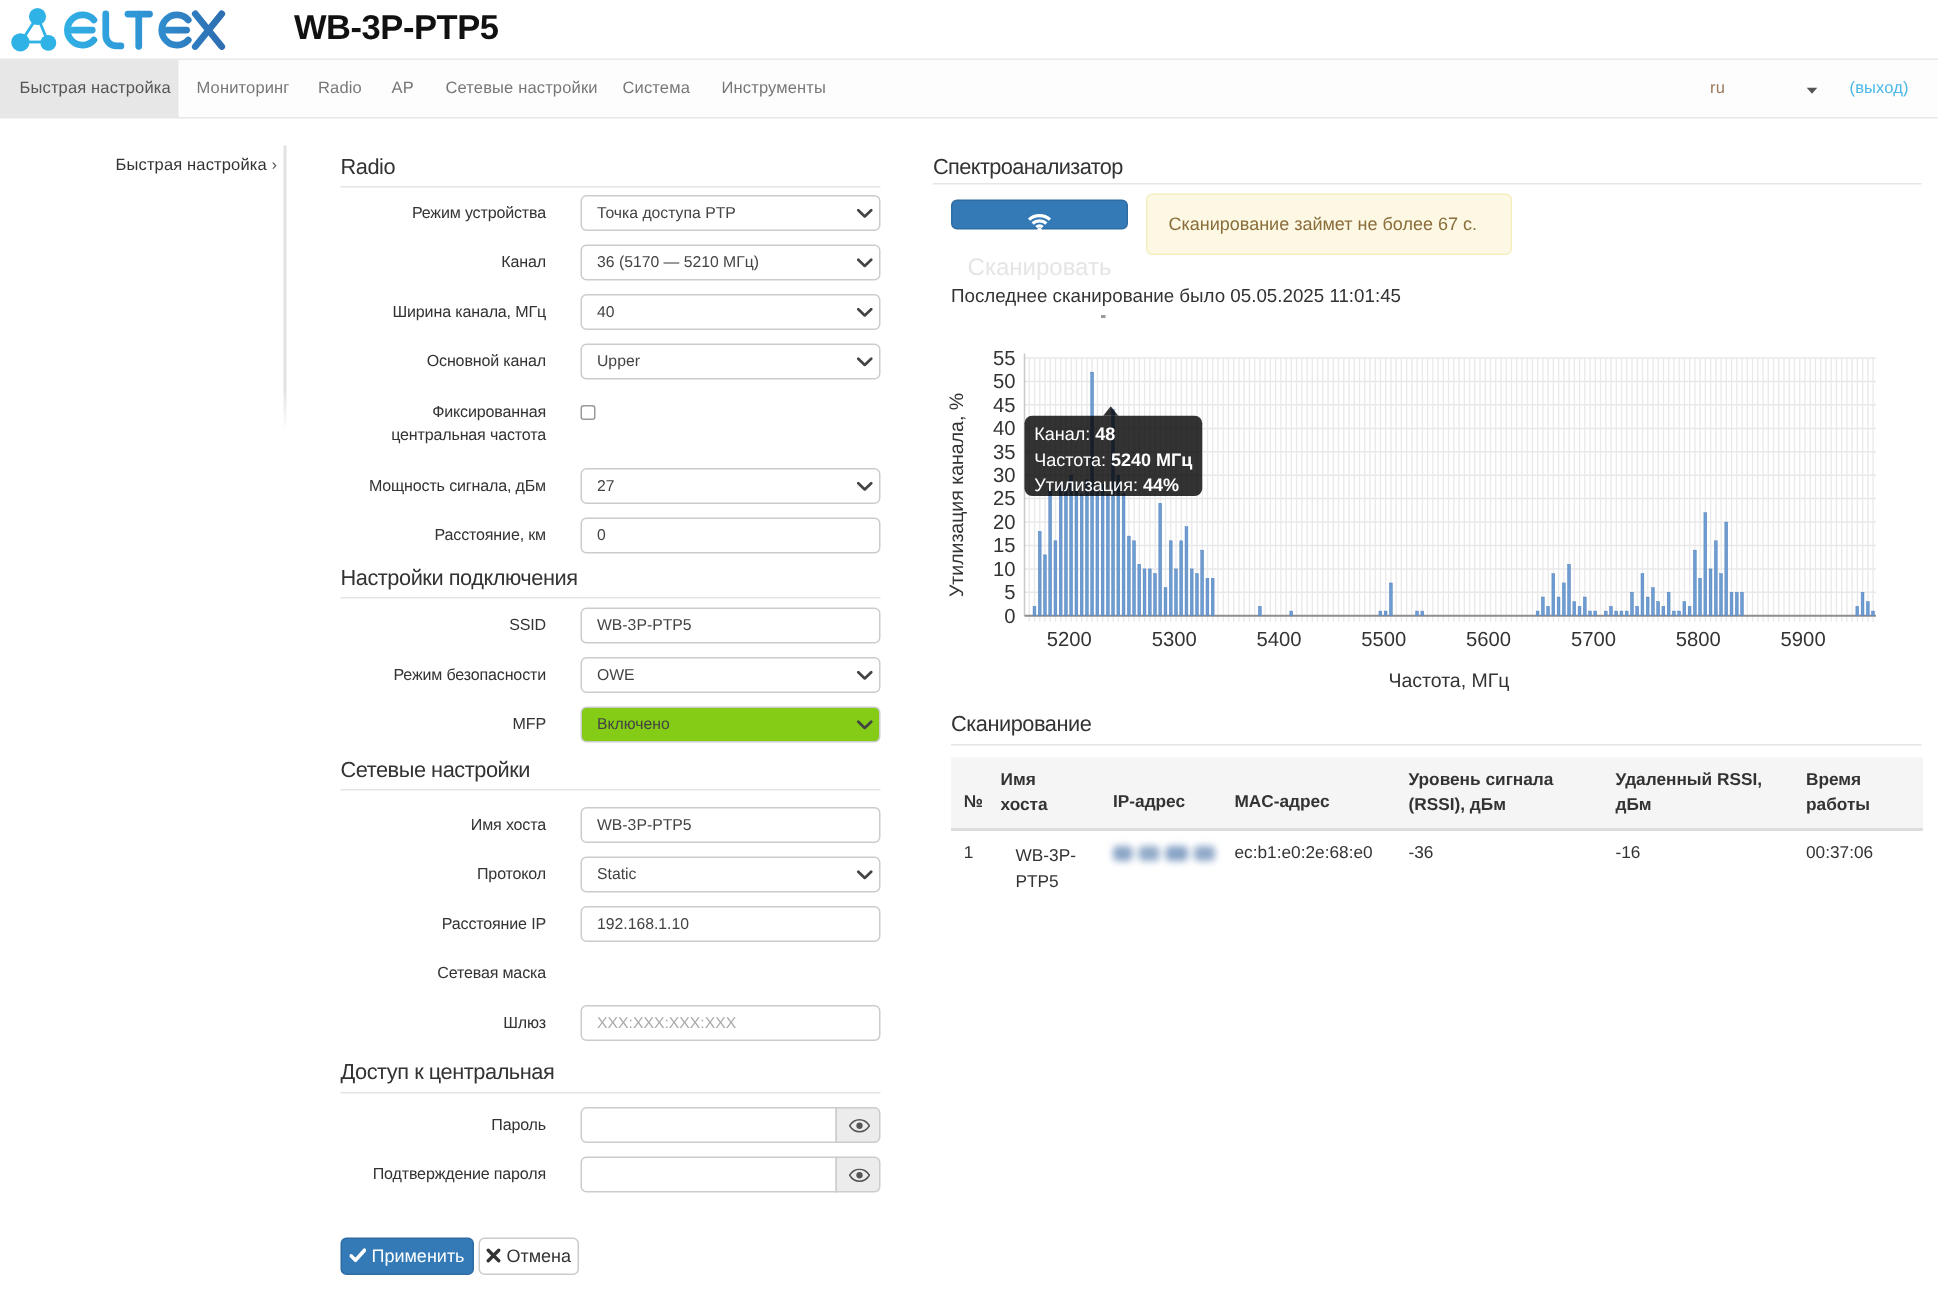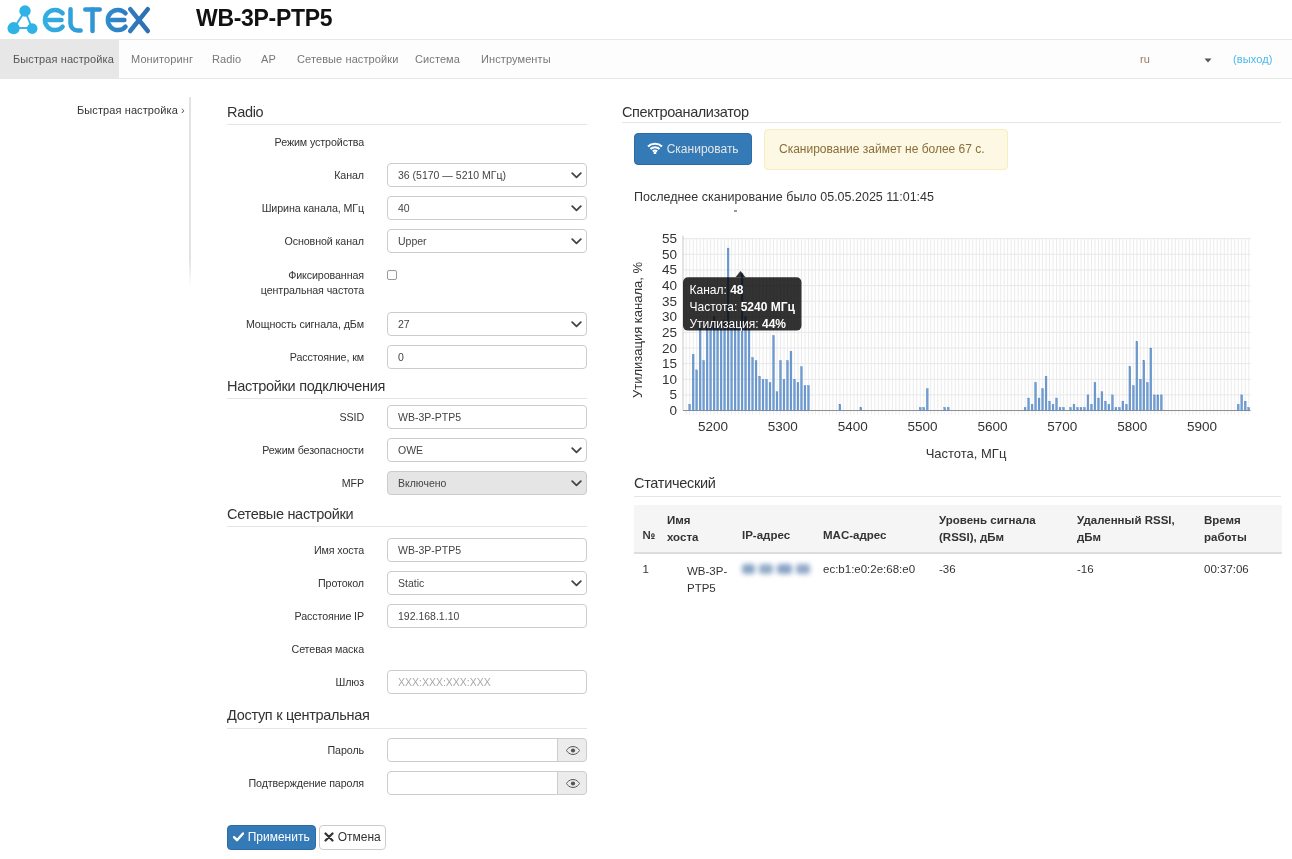--- a/index.html
+++ b/index.html
@@ -63,20 +63,23 @@
   <div class="navlink" style="left:1233px;color:#49b8e8">(выход)</div>
 </div>
 
 <div class="abs" style="left:77px;top:104px;font-size:11px;color:#333;letter-spacing:0.1px">Быстрая настройка <span style="color:#555">›</span></div>
 <div class="abs" style="left:189px;top:97px;width:2px;height:190px;background:linear-gradient(#e2e2e2 85%, rgba(226,226,226,0))"></div>
 
 <div class="abs hdg" style="left:227px;top:104.4px">Radio</div>
 <div class="hr" style="left:227px;top:123.5px;width:360px"></div>
 
 <div class="lbl" style="left:214px;top:136px">Режим устройства</div>
+<div class="ctl" style="top:130px">Точка доступа PTP<svg class="chev" width="11" height="7">
+        <path d="M1.2 1.2 L5.5 5.3 L9.8 1.2" fill="none" stroke="#444" stroke-width="1.8" stroke-linecap="round" stroke-linejoin="round"></path>
+      </svg></div>
 
 <div class="lbl" style="left:214px;top:169px">Канал</div>
 <div class="ctl" style="top:163px">36 (5170 — 5210 МГц)<svg class="chev" width="11" height="7">
         <path d="M1.2 1.2 L5.5 5.3 L9.8 1.2" fill="none" stroke="#444" stroke-width="1.8" stroke-linecap="round" stroke-linejoin="round"></path>
       </svg></div>
 
 <div class="lbl" style="left:214px;top:202px">Ширина канала, МГц</div>
 <div class="ctl" style="top:196px">40<svg class="chev" width="11" height="7">
         <path d="M1.2 1.2 L5.5 5.3 L9.8 1.2" fill="none" stroke="#444" stroke-width="1.8" stroke-linecap="round" stroke-linejoin="round"></path>
       </svg></div>
@@ -102,21 +105,21 @@
 
 <div class="lbl" style="left:214px;top:410.5px">SSID</div>
 <div class="ctl" style="top:404.5px">WB-3P-PTP5</div>
 
 <div class="lbl" style="left:214px;top:443.5px">Режим безопасности</div>
 <div class="ctl" style="top:437.5px">OWE<svg class="chev" width="11" height="7">
         <path d="M1.2 1.2 L5.5 5.3 L9.8 1.2" fill="none" stroke="#444" stroke-width="1.8" stroke-linecap="round" stroke-linejoin="round"></path>
       </svg></div>
 
 <div class="lbl" style="left:214px;top:476.5px">MFP</div>
-<div class="ctl" style="top:470.5px;background:#e5e5e5">Включено<svg class="chev" width="11" height="7">
+<div class="ctl" style="top:470.5px;background:#84cc16">Включено<svg class="chev" width="11" height="7">
         <path d="M1.2 1.2 L5.5 5.3 L9.8 1.2" fill="none" stroke="#444" stroke-width="1.8" stroke-linecap="round" stroke-linejoin="round"></path>
       </svg></div>
 
 <div class="abs hdg" style="left:227px;top:506px">Сетевые настройки</div>
 <div class="hr" style="left:227px;top:526.3px;width:360px"></div>
 
 <div class="lbl" style="left:214px;top:543.5px">Имя хоста</div>
 <div class="ctl" style="top:537.5px">WB-3P-PTP5</div>
 
 <div class="lbl" style="left:214px;top:576.5px">Протокол</div>
@@ -158,21 +161,21 @@
         <path d="M1 5.2 L4 8.2 L10 1.5" fill="none" stroke="#fff" stroke-width="2.4" stroke-linecap="round" stroke-linejoin="round"></path>
       </svg> Применить</div>
 <div class="abs" style="left:319px;top:824.5px;width:67px;height:25px;background:#fff;border:1px solid #ccc;border-radius:4px;color:#333;font-size:12px;line-height:23px;text-align:center">
   <svg style="vertical-align:-1px" width="10" height="10" viewBox="0 0 10 10">
         <path d="M1.5 1.5 L8.5 8.5 M8.5 1.5 L1.5 8.5" fill="none" stroke="#333" stroke-width="2.2" stroke-linecap="round"></path>
       </svg> Отмена</div>
 
 <div class="abs hdg" style="left:622px;top:104px;letter-spacing:-0.4px">Спектроанализатор</div>
 <div class="hr" style="left:622px;top:121.8px;width:659px"></div>
 
-<div class="abs" style="left:634px;top:133px;width:118px;height:32px;background:#337ab7;border:1px solid #2e6da4;border-radius:4px;color:#e5e5e5;font-size:12px;line-height:30px;text-align:center">
+<div class="abs" style="left:634px;top:133px;width:118px;height:20px;background:#337ab7;border:1px solid #2e6da4;border-radius:4px;color:#e5e5e5;font-size:16px;line-height:30px;text-align:center">
 <svg style="vertical-align:-1px" width="16" height="12" viewBox="0 0 16 12">
         <g fill="none" stroke="#fff" stroke-width="2.1">
           <path d="M1 4.4 C4.8 0.8 11.2 0.8 15 4.4"></path>
           <path d="M3.4 7 C6 4.6 10 4.6 12.6 7"></path>
           <path d="M5.9 9.4 C7 8.3 9 8.3 10.1 9.4"></path>
         </g>
         <circle cx="8" cy="11" r="1.4" fill="#fff"></circle>
       </svg>
 Сканировать</div>
 
@@ -469,35 +472,35 @@
 
 <g>
 <path d="M120.5 70.9 L125.5 77.2 L115.5 77.2 Z" fill="rgba(0,0,0,0.8)"></path>
 <rect x="63" y="77.2" width="118.5" height="53.4" rx="5" fill="rgba(0,0,0,0.8)"></rect>
 <text x="69.5" y="93.5" font-size="12" fill="#fff">Канал: <tspan font-weight="bold">48</tspan></text>
 <text x="69.5" y="110.5" font-size="12" fill="#fff">Частота: <tspan font-weight="bold">5240 МГц</tspan></text>
 <text x="69.5" y="127.5" font-size="12" fill="#fff">Утилизация: <tspan font-weight="bold">44%</tspan></text>
 </g>
 </svg>
 
-<div class="abs hdg" style="left:634px;top:475.2px">Статический</div>
+<div class="abs hdg" style="left:634px;top:475.2px">Сканирование</div>
 <div class="hr" style="left:634px;top:496.3px;width:647px"></div>
 
 <div class="abs" style="left:634px;top:505px;width:648px;height:49px;background:#f5f5f5;border-bottom:2px solid #ddd"></div>
 <div class="abs" style="left:634px;top:505px;width:648px;height:92px;font-size:11.5px;color:#333;letter-spacing:0px">
   <div class="abs" style="left:8.5px;top:24px;font-weight:bold">№</div>
   <div class="abs" style="left:33px;top:7px;font-weight:bold;line-height:17px">Имя<br>хоста</div>
   <div class="abs" style="left:108px;top:24px;font-weight:bold">IP-адрес</div>
   <div class="abs" style="left:189px;top:24px;font-weight:bold">MAC-адрес</div>
   <div class="abs" style="left:305px;top:7px;font-weight:bold;line-height:17px">Уровень сигнала<br>(RSSI), дБм</div>
   <div class="abs" style="left:443px;top:7px;font-weight:bold;line-height:17px">Удаленный RSSI,<br>дБм</div>
   <div class="abs" style="left:570px;top:7px;font-weight:bold;line-height:17px">Время<br>работы</div>
 
   <div class="abs" style="left:8.5px;top:58px">1</div>
-  <div class="abs" style="left:53px;top:58px;line-height:16.5px">WB-3P-<br>PTP5</div>
+  <div class="abs" style="left:43px;top:58px;line-height:16.5px">WB-3P-<br>PTP5</div>
   <div class="abs" style="left:108px;top:57px;width:70px;height:14px;filter:blur(2.6px)">
     <span style="position:absolute;left:0;top:2px;width:13px;height:10px;background:#8aa5c6;border-radius:3px"></span>
     <span style="position:absolute;left:17px;top:2px;width:14px;height:10px;background:#93abc9;border-radius:3px"></span>
     <span style="position:absolute;left:35px;top:2px;width:15px;height:10px;background:#87a3c6;border-radius:3px"></span>
     <span style="position:absolute;left:54px;top:2px;width:14px;height:10px;background:#90a9c9;border-radius:3px"></span>
   </div>
   <div class="abs" style="left:189px;top:58px">ec:b1:e0:2e:68:e0</div>
   <div class="abs" style="left:305px;top:58px">-36</div>
   <div class="abs" style="left:443px;top:58px">-16</div>
   <div class="abs" style="left:570px;top:58px">00:37:06</div>

